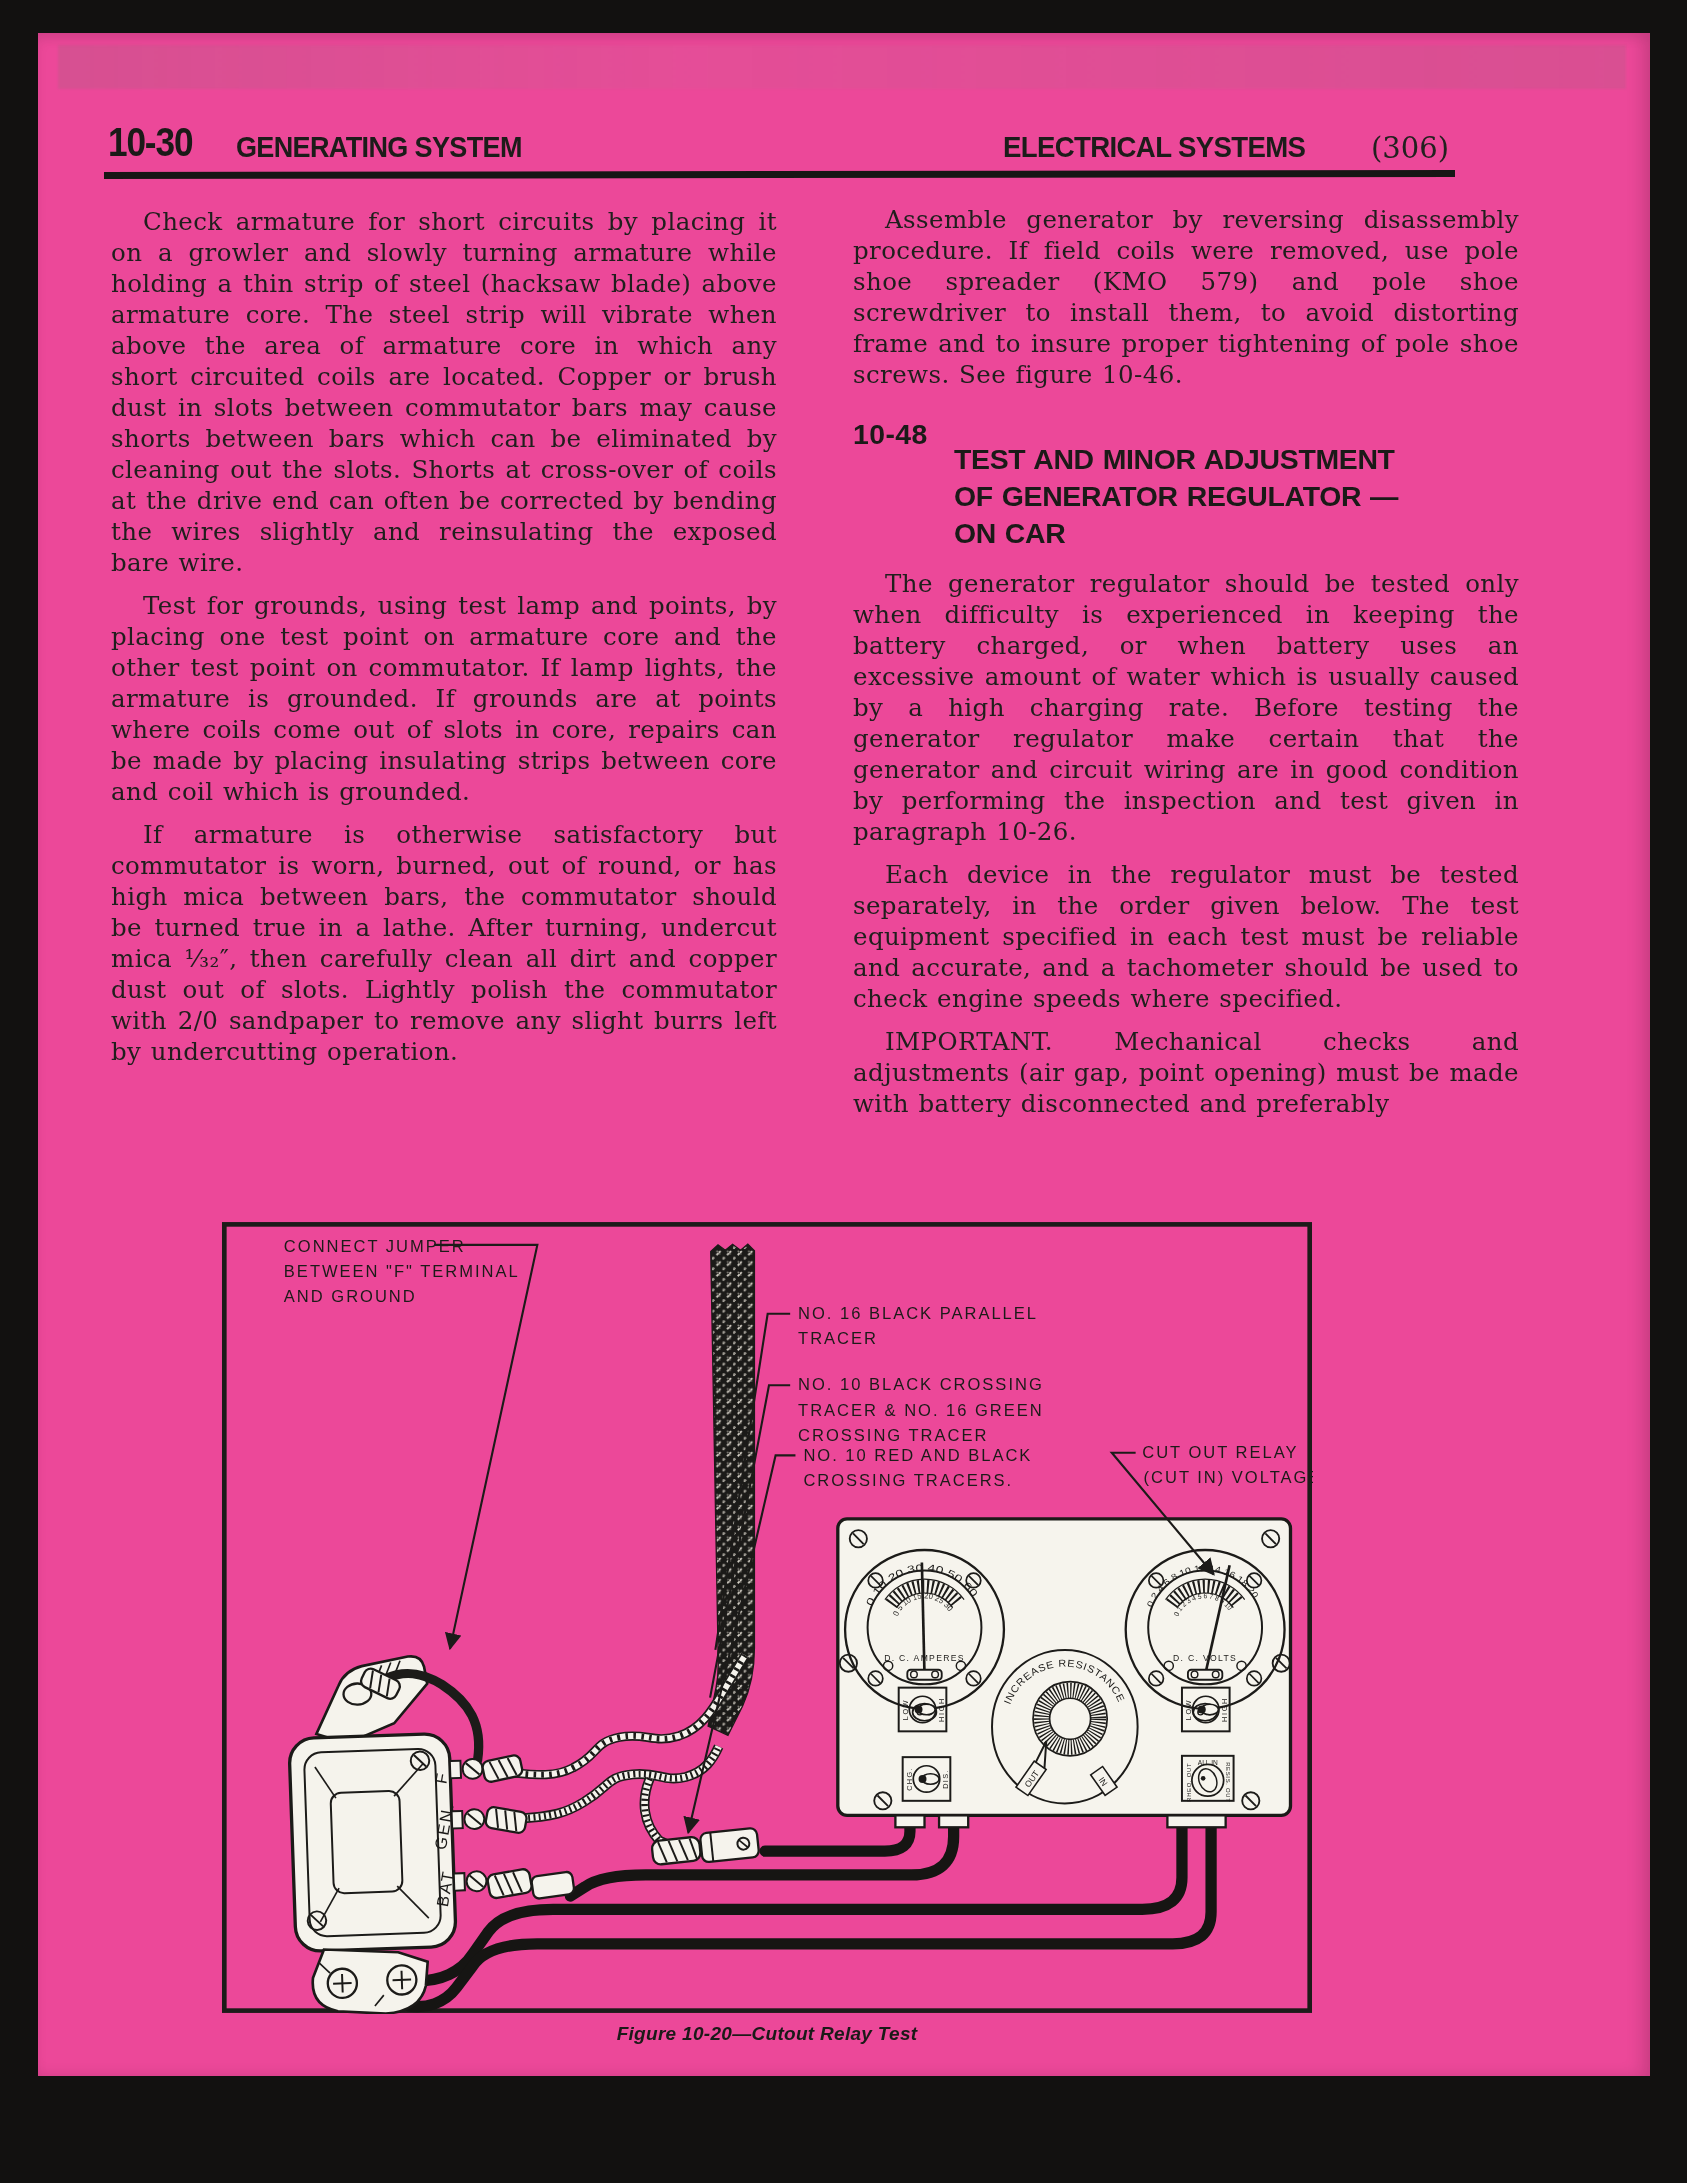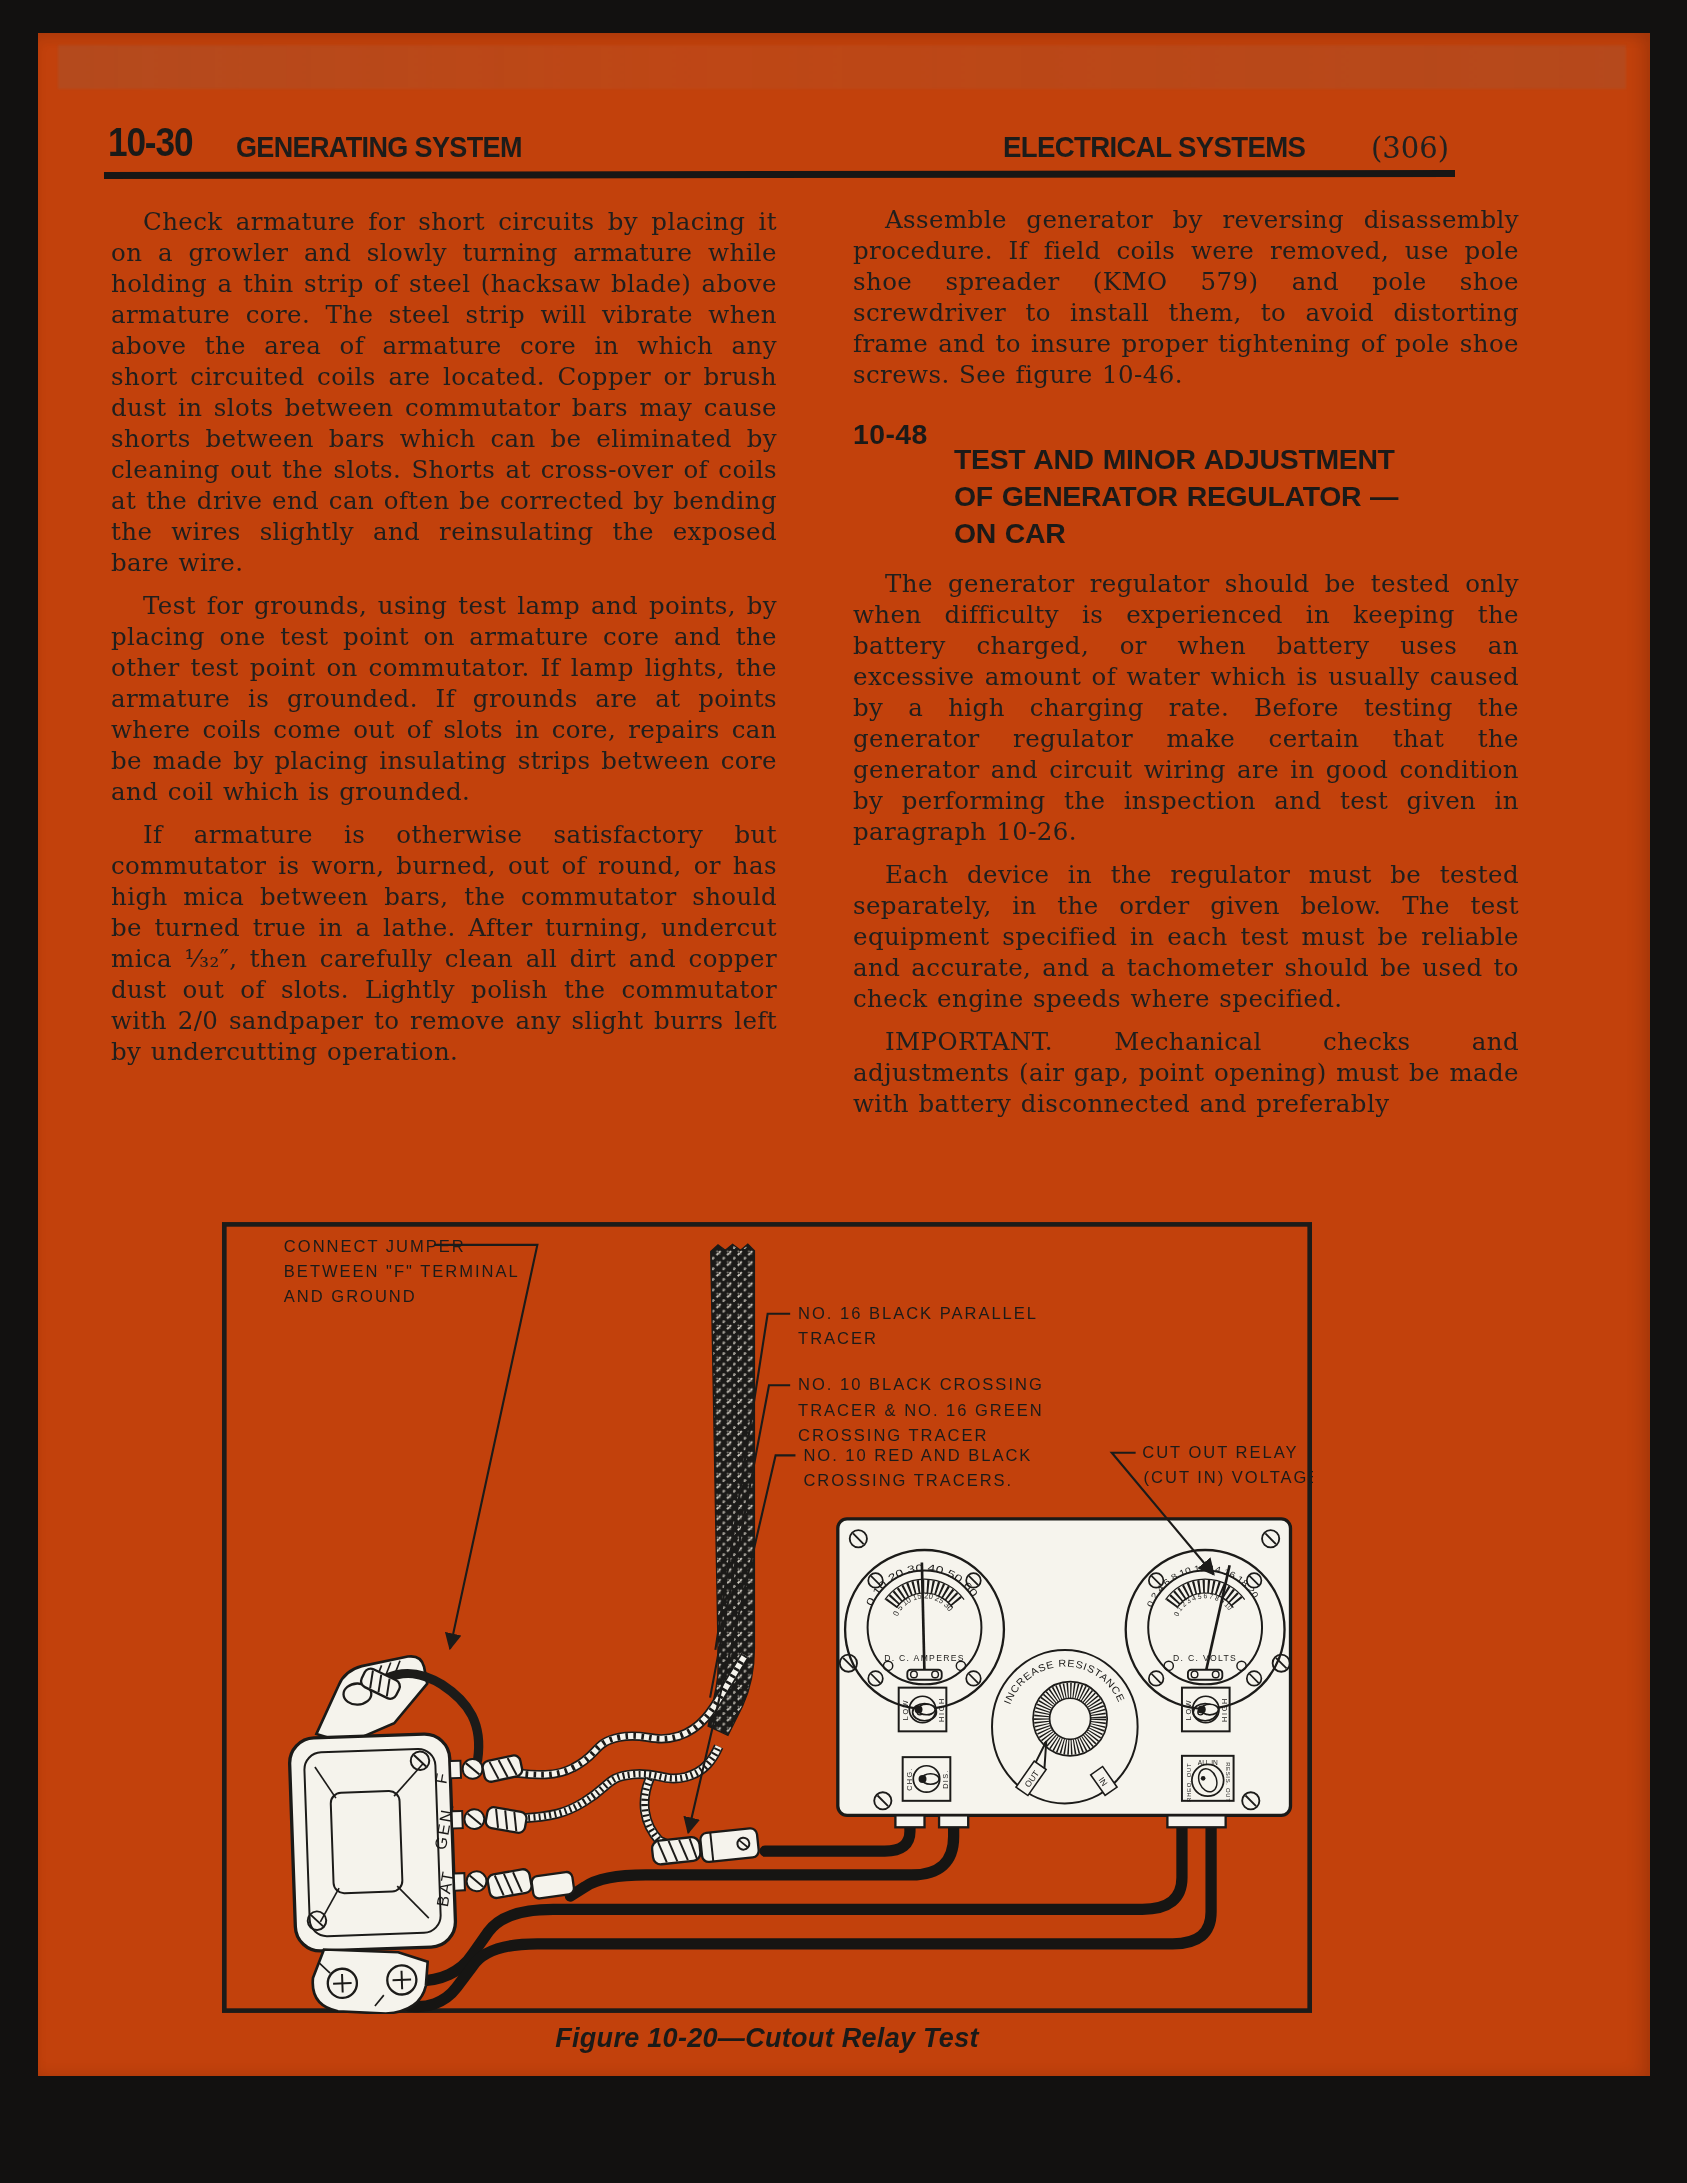--- a/index.html
+++ b/index.html
@@ -1,17 +1,17 @@
 <!DOCTYPE html>
 <html style="font-size:10.6px"><head>
 <meta charset="utf-8">
 <style>
   html,body{margin:0;padding:0;background:#121110;}
   body{width:1687px;height:2183px;position:relative;font-family:"DejaVu Serif",serif;}
-  .page{position:absolute;left:38px;top:33px;width:1612px;height:2043px;background:#c2410c;
+  .page{position:absolute;left:38px;top:33px;width:1612px;height:2043px;background:#ec4899;
         box-shadow:inset -9.3px 0 14.6px rgba(0,0,0,.12), inset 0 6.6px 12px rgba(0,0,0,.05);}
   .smudge{position:absolute;left:20px;top:12px;width:1568px;height:44px;
           background:linear-gradient(90deg,rgba(120,118,112,.18),rgba(150,148,140,.08) 40%,rgba(120,118,112,.16));
           filter:blur(1.3px);}
   
   .h-num{position:absolute;left:70px;top:87px;font-family:"Liberation Sans",sans-serif;
          font-weight:bold;font-size:40px;letter-spacing:-1.3px;color:#1b1a18;transform:scaleX(.88);transform-origin:left top;}
   .h-sec{position:absolute;left:198px;top:97px;font-family:"Liberation Sans",sans-serif;
          font-weight:bold;font-size:30px;letter-spacing:-0.7px;color:#1d1c1a;transform:scaleX(.9);transform-origin:left top;}
   .h-chap{position:absolute;left:965px;top:97px;font-family:"Liberation Sans",sans-serif;
@@ -26,21 +26,21 @@
   #col-right{left:815px;top:171px;}
   .sub-head{font-family:"Liberation Sans",sans-serif;font-weight:bold;font-size:24.5px;letter-spacing:0;
             color:#1b1a18;margin:0 0 10.6px 0;}
   .sec-head{display:flex;margin:29px 0 16px 0;font-family:"Liberation Sans",sans-serif;font-weight:bold;color:#1b1a18;}
   .sec-head .num{width:101px;flex:none;font-size:28.4px;}
   .sec-head .lines{font-size:28.4px;line-height:37px;letter-spacing:-0.3px;margin-top:22px;}
   
   .fig-wrap{position:absolute;left:183px;top:1188px;width:1092px;height:793px;}
   .fig-caption{position:absolute;left:183px;top:1990px;width:1092px;text-align:center;
                font-family:"Liberation Sans",sans-serif;font-weight:bold;font-style:italic;
-               font-size:27px;color:#1b1a18;letter-spacing:0.3px;}
+               font-size:19px;color:#1b1a18;letter-spacing:0.3px;}
   svg text{fill:#1c1b19;}
   .lbl{font-family:"Liberation Sans",sans-serif;font-size:25px;letter-spacing:3px;}
   .ink{stroke:#1c1b19;fill:none;}
 </style>
 </head>
 <body>
 
 <div class="page">
   <div class="smudge"></div>
 

